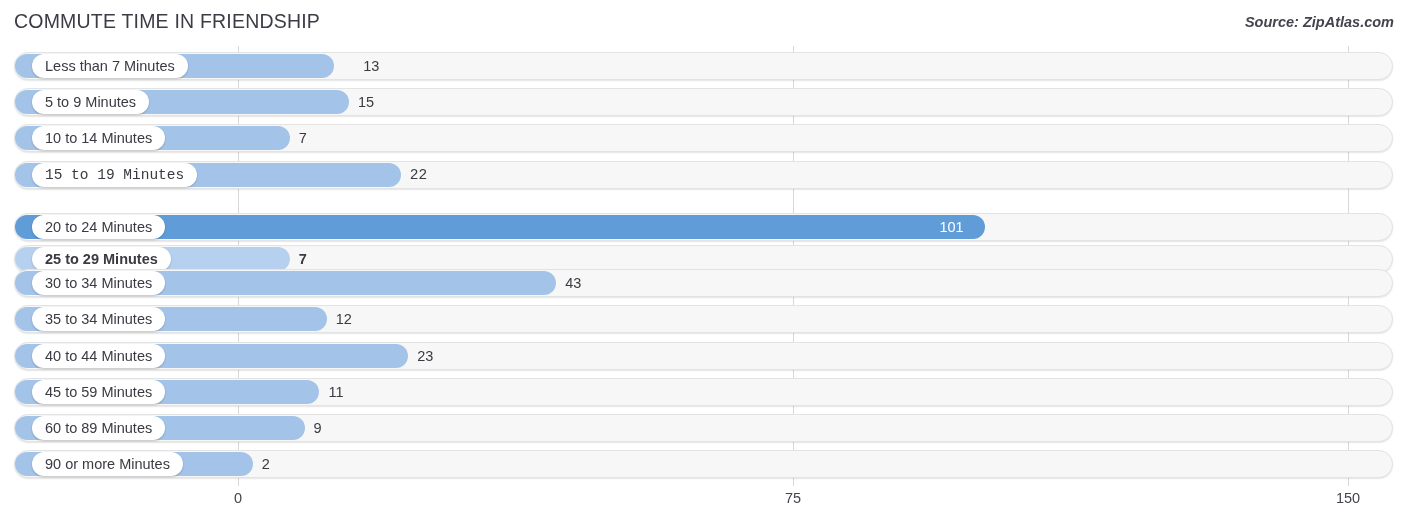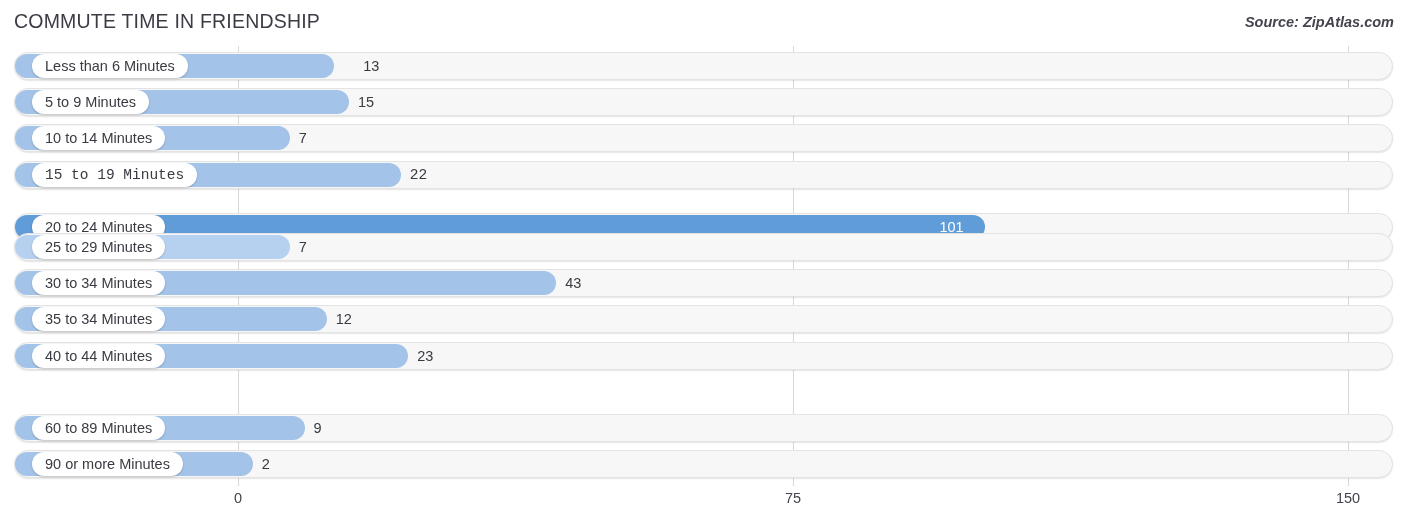--- a/index.html
+++ b/index.html
@@ -162,21 +162,21 @@
 <div id="plot">
   <div id="gridlines">
       <div class="gridline" style="left: 238px;"></div>
       <div class="gridline" style="left: 793px;"></div>
       <div class="gridline" style="left: 1348px;"></div>
     </div>
   <div id="rows">
       <div class="row" style="top: 6px;">
         <div class="track"></div>
         <div class="bar" style="width: 319.2px;"></div>
-        <div class="label-pill">Less than 6 Minutes</div>
+        <div class="label-pill">Less than 7 Minutes</div>
         <div class="value-outside" style="left: 329.2px; margin-left: 20px;">13</div>
       </div>
       <div class="row" style="top: 42.2px;">
         <div class="track"></div>
         <div class="bar" style="width: 334px;"></div>
         <div class="label-pill">5 to 9 Minutes</div>
         <div class="value-outside" style="left: 344px;">15</div>
       </div>
       <div class="row" style="top: 78.4px;">
         <div class="track"></div>
@@ -189,21 +189,21 @@
         <div class="bar" style="width: 385.8px;"></div>
         <div class="label-pill">15 to 19 Minutes</div>
         <div class="value-outside" style="left: 395.8px;">22</div>
       </div>
       <div class="row" style="top: 167px;">
         <div class="track"></div>
         <div class="bar highlight" style="width: 970.4px;"></div>
         <div class="label-pill">20 to 24 Minutes</div>
         <div class="value-inside" style="left: 925.4px;">101</div>
       </div>
-      <div class="row" style="top: 187px;">
+      <div class="row" style="top: 199px; font-weight: bold;">
         <div class="track"></div>
         <div class="bar muted" style="width: 274.8px;"></div>
         <div class="label-pill">25 to 29 Minutes</div>
         <div class="value-outside" style="left: 284.8px;">7</div>
       </div>
       <div class="row" style="top: 223.2px;">
         <div class="track"></div>
         <div class="bar" style="width: 541.2px;"></div>
         <div class="label-pill">30 to 34 Minutes</div>
         <div class="value-outside" style="left: 551.2px;">43</div>
@@ -212,20 +212,26 @@
         <div class="track"></div>
         <div class="bar" style="width: 311.8px;"></div>
         <div class="label-pill">35 to 34 Minutes</div>
         <div class="value-outside" style="left: 321.8px; text-align: center;">12</div>
       </div>
       <div class="row" style="top: 295.6px;">
         <div class="track"></div>
         <div class="bar" style="width: 393.2px;"></div>
         <div class="label-pill">40 to 44 Minutes</div>
         <div class="value-outside" style="left: 403.2px;">23</div>
+      </div>
+      <div class="row" style="top: 331.8px;">
+        <div class="track"></div>
+        <div class="bar" style="width: 304.4px;"></div>
+        <div class="label-pill">45 to 59 Minutes</div>
+        <div class="value-outside" style="left: 314.4px;">11</div>
       </div>
       <div class="row" style="top: 368px;">
         <div class="track"></div>
         <div class="bar" style="width: 289.6px;"></div>
         <div class="label-pill">60 to 89 Minutes</div>
         <div class="value-outside" style="left: 299.6px;">9</div>
       </div>
       <div class="row" style="top: 404.2px;">
         <div class="track"></div>
         <div class="bar" style="width: 237.8px;"></div>

